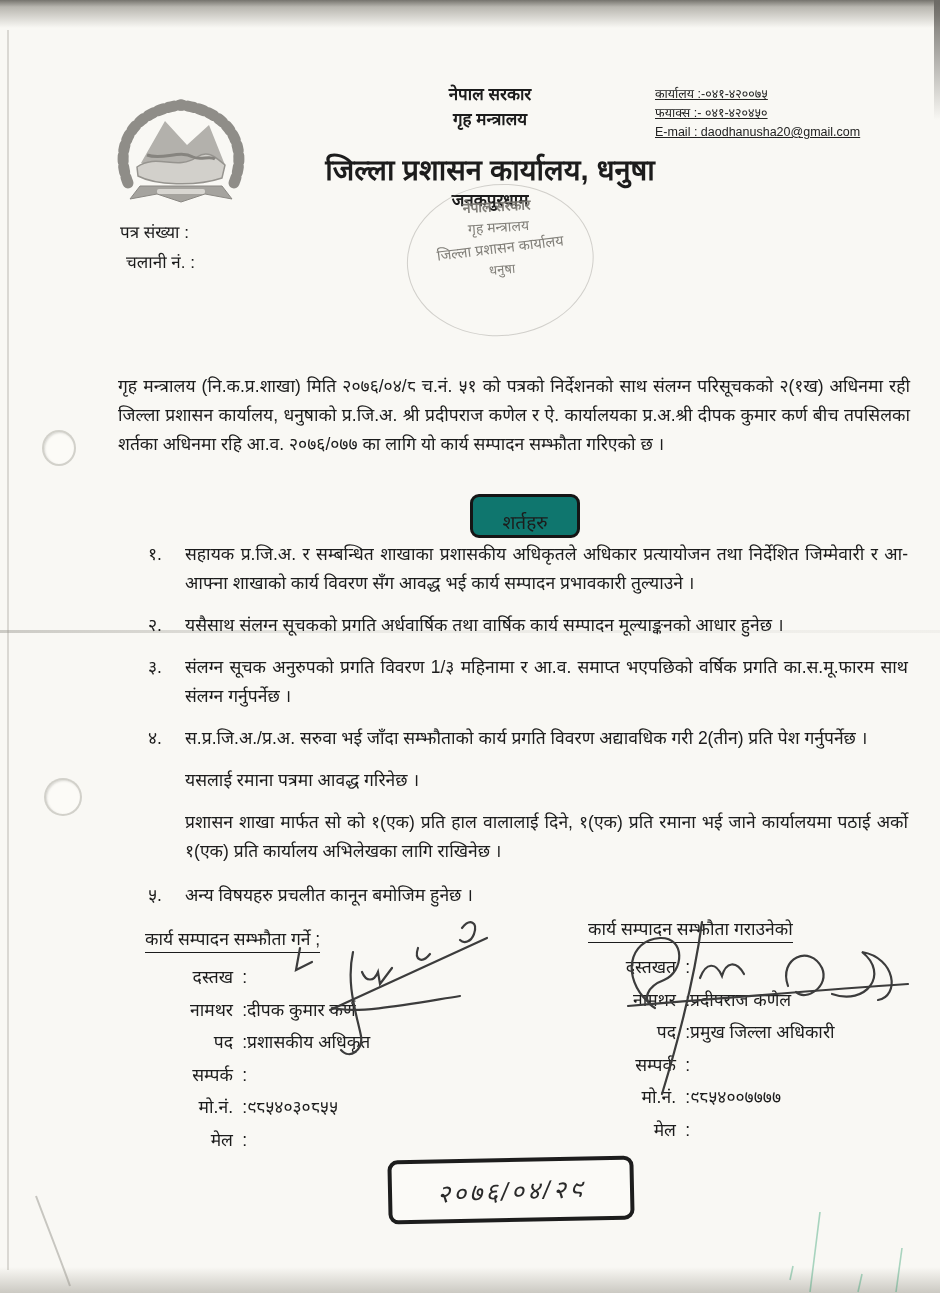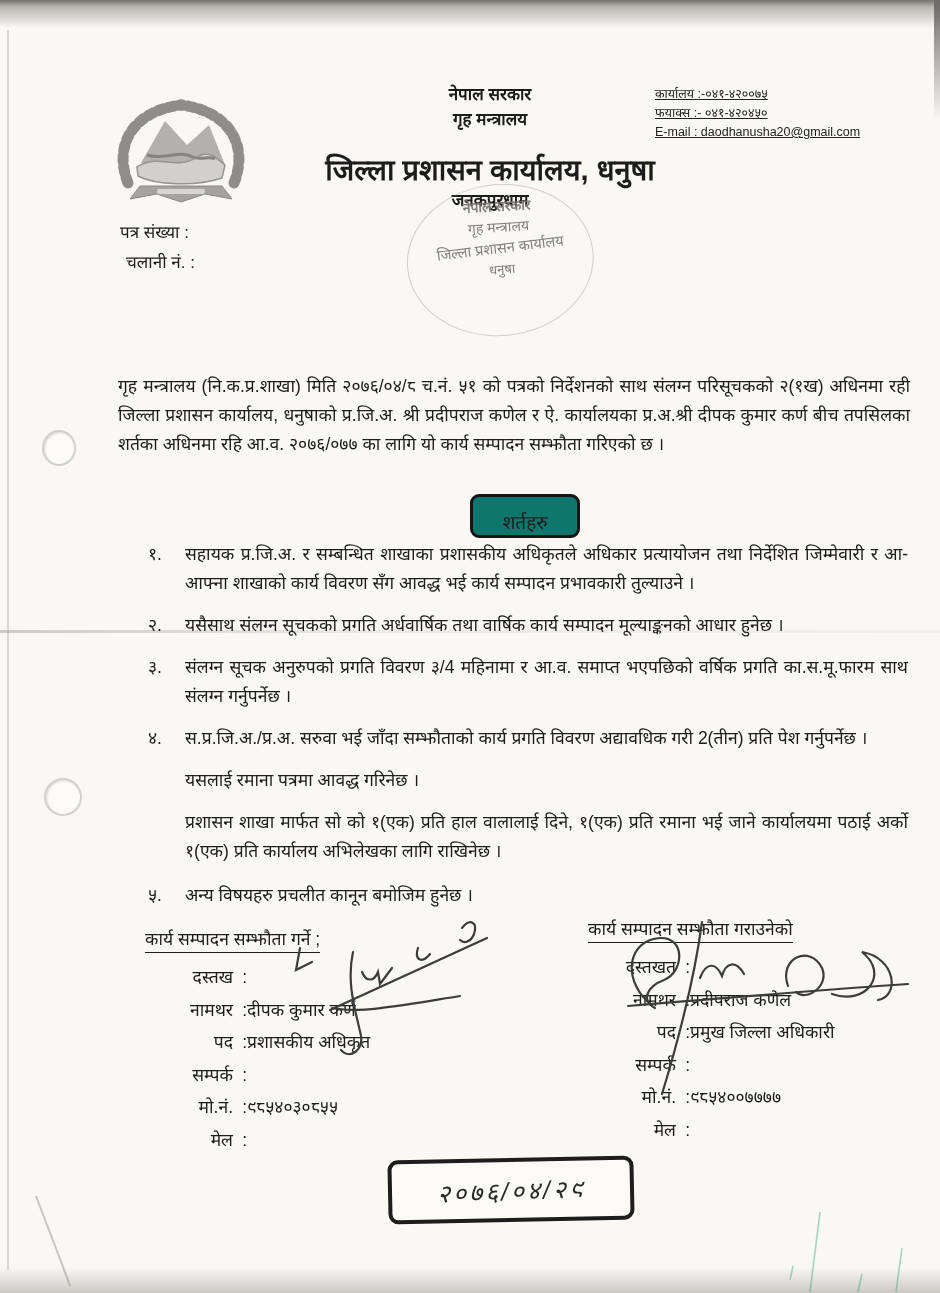--- a/index.html
+++ b/index.html
@@ -125,21 +125,21 @@
     <div class="term">
       <span class="num">१.</span>
       <span class="txt">सहायक प्र.जि.अ. र सम्बन्धित शाखाका प्रशासकीय अधिकृतले अधिकार प्रत्यायोजन तथा निर्देशित जिम्मेवारी र आ-आफ्ना शाखाको कार्य विवरण सँग आवद्ध भई कार्य सम्पादन प्रभावकारी तुल्याउने ।</span>
     </div>
     <div class="term">
       <span class="num">२.</span>
       <span class="txt">यसैसाथ संलग्न सूचकको प्रगति अर्धवार्षिक तथा वार्षिक कार्य सम्पादन मूल्याङ्कनको आधार हुनेछ ।</span>
     </div>
     <div class="term">
       <span class="num">३.</span>
-      <span class="txt">संलग्न सूचक अनुरुपको प्रगति विवरण ३/4 महिनामा र आ.व. समाप्त भएपछिको वर्षिक प्रगति का.स.मू.फारम साथ संलग्न गर्नुपर्नेछ ।</span>
+      <span class="txt">संलग्न सूचक अनुरुपको प्रगति विवरण 1/३ महिनामा र आ.व. समाप्त भएपछिको वर्षिक प्रगति का.स.मू.फारम साथ संलग्न गर्नुपर्नेछ ।</span>
     </div>
     <div class="term">
       <span class="num">४.</span>
       <span class="txt">स.प्र.जि.अ./प्र.अ. सरुवा भई जाँदा सम्झौताको कार्य प्रगति विवरण अद्यावधिक गरी 2(तीन) प्रति पेश गर्नुपर्नेछ ।</span>
     </div>
     <div class="subpara">यसलाई रमाना पत्रमा आवद्ध गरिनेछ ।</div>
     <div class="subpara" style="margin-bottom:15px;">प्रशासन शाखा मार्फत सो को १(एक) प्रति हाल वालालाई दिने, १(एक) प्रति रमाना भई जाने कार्यालयमा पठाई अर्को १(एक) प्रति कार्यालय अभिलेखका लागि राखिनेछ ।</div>
     <div class="term">
       <span class="num">५.</span>
       <span class="txt">अन्य विषयहरु प्रचलीत कानून बमोजिम हुनेछ ।</span>

